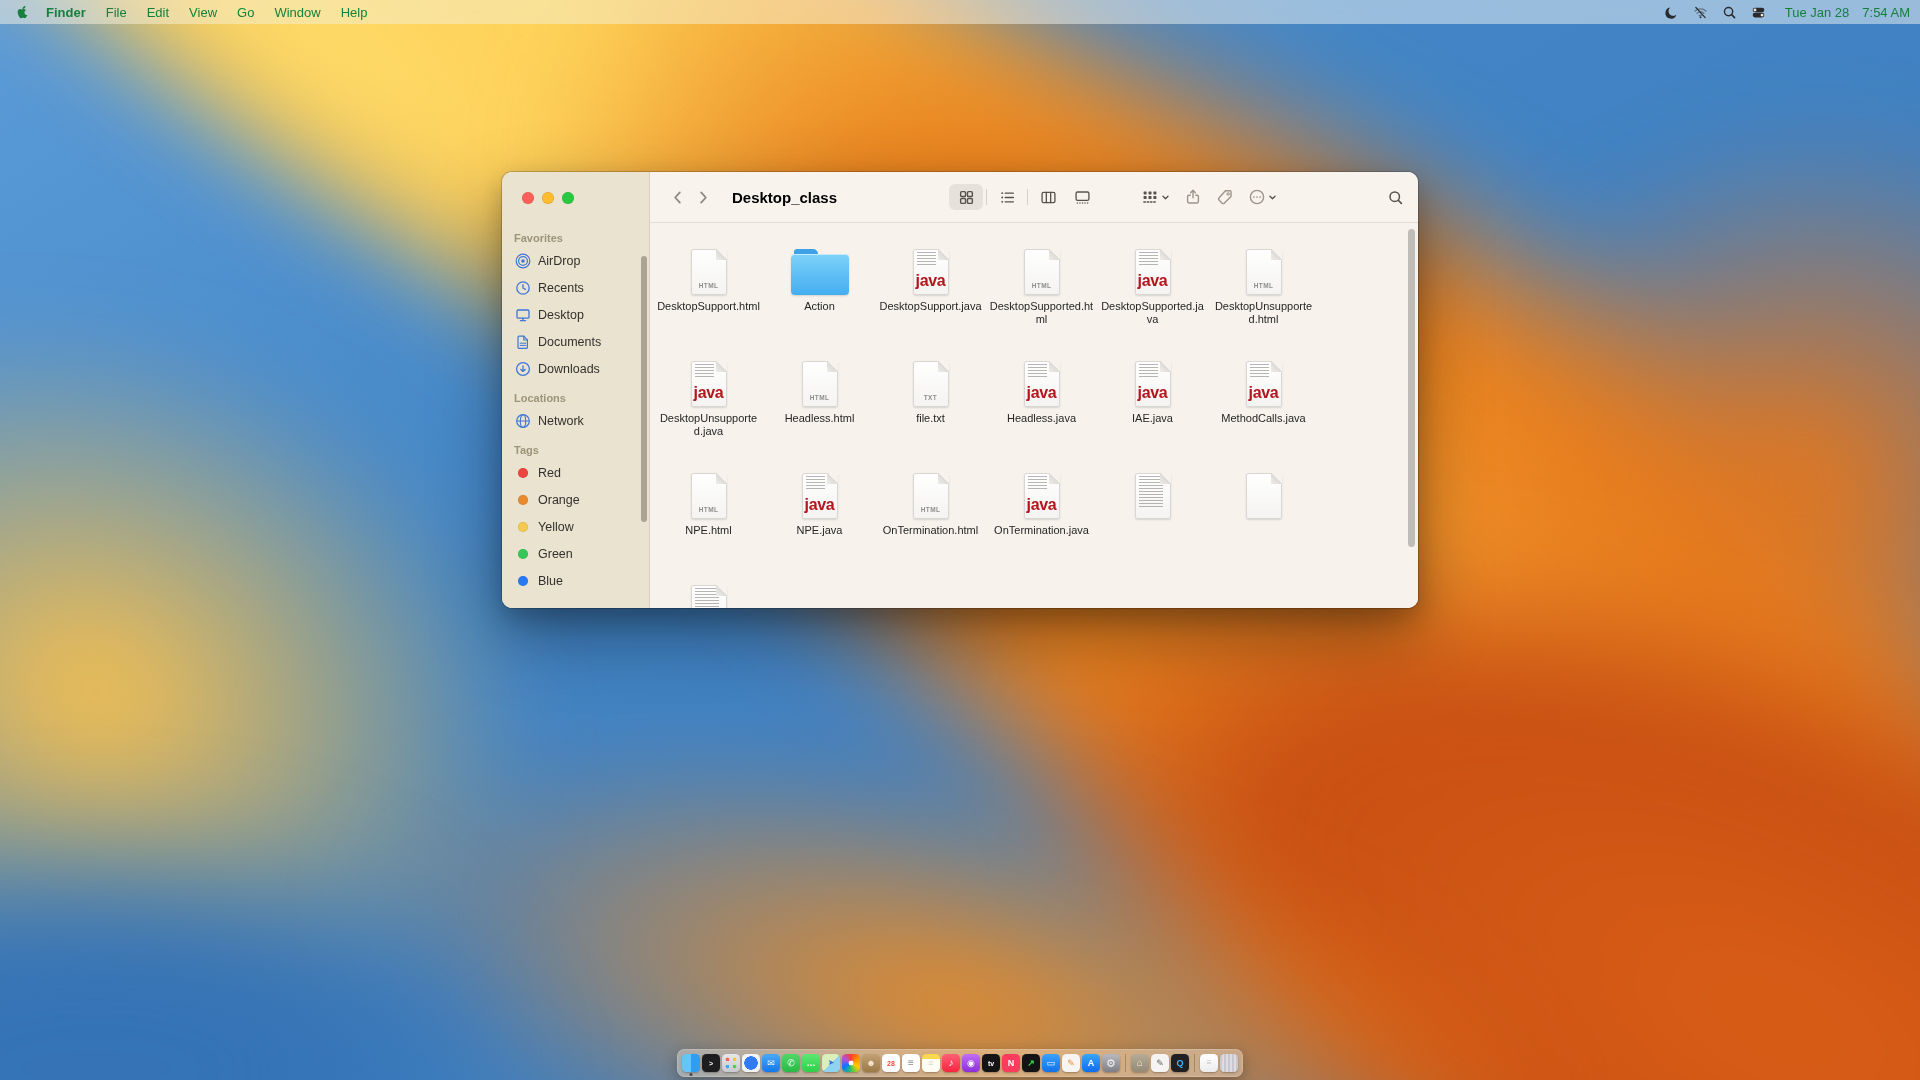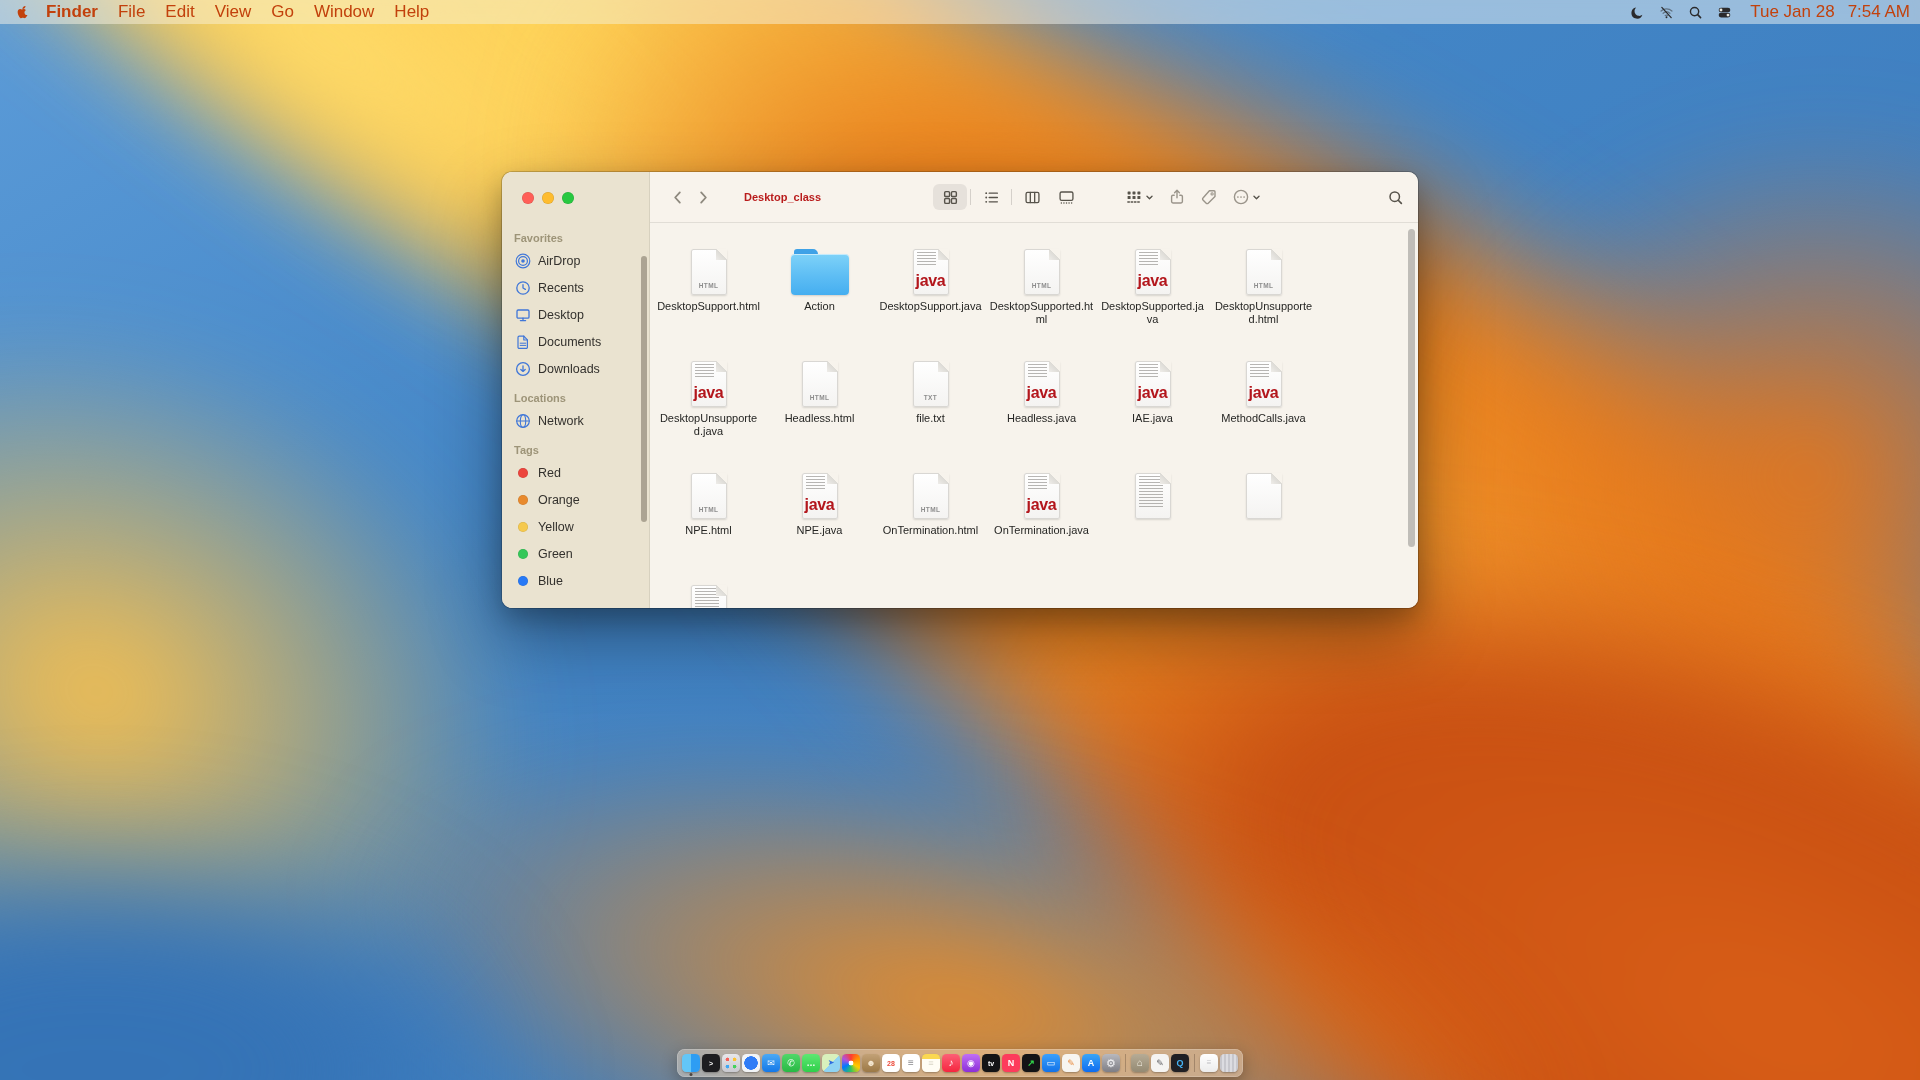--- a/index.html
+++ b/index.html
@@ -25,21 +25,21 @@
   .b-yellow-left{left:-26%;top:20%;width:62%;height:88%;transform:rotate(20deg);
     background:radial-gradient(closest-side,#fbc14b 0%,rgba(251,193,75,0) 75%);}
   .b-orange-bottom{left:8%;top:66%;width:84%;height:54%;transform:rotate(12deg);
     background:radial-gradient(closest-side,#ef8c22 0%,rgba(239,140,34,0) 78%);}
   .b-blue-bl{left:-24%;top:70%;width:58%;height:58%;filter:blur(56px);
     background:radial-gradient(closest-side,#3573b6 0%,#3573b6 42%,rgba(53,115,182,0) 76%);}
   
   .menubar{position:absolute;left:0;top:0;right:0;height:24px;z-index:50;
     display:flex;align-items:center;padding:0 10px;box-sizing:border-box;
     background:rgba(244,240,230,.52);backdrop-filter:blur(28px) saturate(1.6);
-    font-size:17px;color:#c2410c;}
+    font-size:13px;color:#15803d;}
   .apple{width:26px;display:flex;justify-content:center;align-items:center;}
   .apple svg{width:14px;height:14px;}
   .mb-app{font-weight:700;padding:0 10px;}
   .menu-item{padding:0 10px;}
   .mb-right{margin-left:auto;display:flex;align-items:center;gap:7px;}
   .status-icon{width:22px;height:18px;display:flex;align-items:center;justify-content:center;color:#2a2a2c;}
   .status-icon svg{width:15px;height:15px;}
   .mb-date{margin-left:8px;}
   .mb-time{margin-left:6px;}
   
@@ -60,21 +60,21 @@
   .sb-ic svg{width:16px;height:16px;}
   .sb-dot{width:10px;height:10px;border-radius:50%;flex:none;margin:0 3.5px;box-shadow:inset 0 0 0 .5px rgba(0,0,0,.12);}
   .sb-scroll{position:absolute;right:2px;top:84px;width:6px;height:266px;border-radius:3px;
     background:rgba(110,102,86,.5);}
   
   .main{flex:1;display:flex;flex-direction:column;position:relative;min-width:0;}
   .toolbar{height:50px;flex:none;display:flex;align-items:center;padding-left:14px;
     border-bottom:1px solid rgba(0,0,0,.09);background:#f8f3ec;}
   .nav-btn{width:26px;height:26px;display:flex;align-items:center;justify-content:center;color:#8e897e;}
   .nav-btn svg{width:17px;height:17px;}
-  .win-title{margin-left:28px;font-size:11px;font-weight:700;color:#b91c1c;white-space:nowrap;}
+  .win-title{margin-left:16px;font-size:15px;font-weight:700;color:#000000;white-space:nowrap;}
   .view-group{margin-left:112px;display:flex;align-items:center;}
   .view-btn{width:34px;height:26px;border-radius:6px;display:flex;align-items:center;justify-content:center;color:#57534b;}
   .view-btn.active{background:rgba(0,0,0,.07);}
   .view-btn svg{width:17px;height:17px;}
   .tb-sep{width:1px;height:16px;background:rgba(0,0,0,.14);margin:0 3px;}
   .action-group{margin-left:42px;display:flex;align-items:center;gap:14px;}
   .act-btn{display:flex;align-items:center;justify-content:center;color:#57534b;}
   .act-btn.dim{color:#9a948a;}
   .act-btn svg{width:18px;height:18px;}
   .act-chev{margin-left:2px;color:#57534b;}

